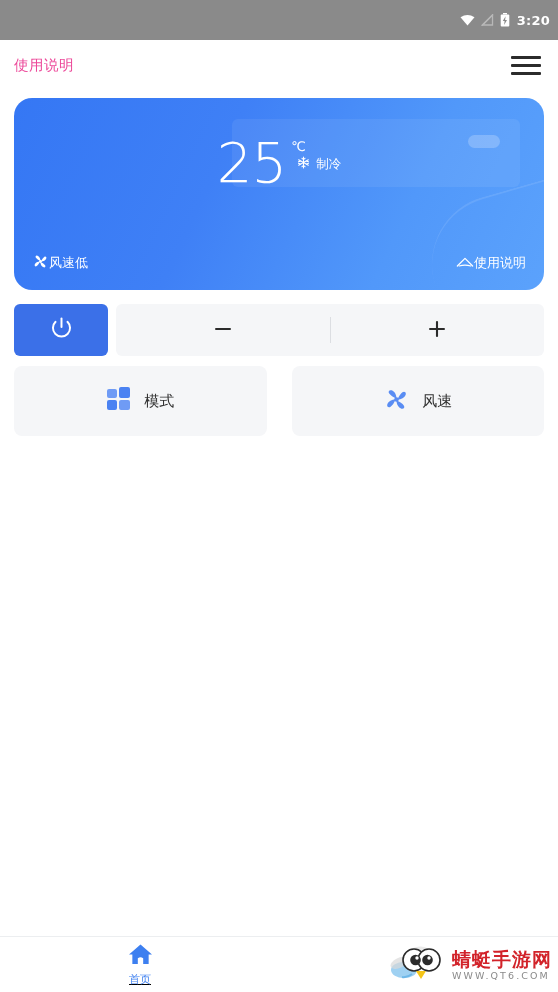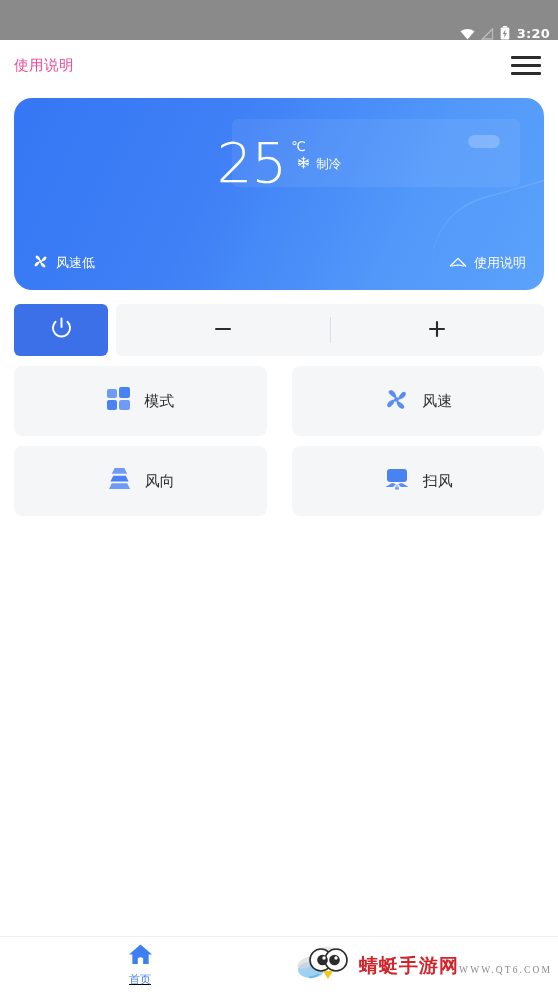--- a/index.html
+++ b/index.html
@@ -14,23 +14,23 @@
     font-family: "DejaVu Sans", "Liberation Sans", sans-serif;
     background: #ffffff;
     position: relative;
   }
 
   
   .status-bar {
     height: 40px;
     background: #8a8a8a;
     display: flex;
-    align-items: flex-end;
+    align-items: center;
     justify-content: flex-end;
-    padding: 0 8px;
+    padding: 12px 8px;
     gap: 6px;
   }
   .status-icon { display: flex; align-items: center; }
   .status-time {
     color: #ffffff;
     font-size: 13px;
     font-weight: bold;
     letter-spacing: 0.2px;
     line-height: 1;
     margin-left: 1px;
@@ -152,21 +152,20 @@
     position: absolute;
     left: 0; right: 0;
     bottom: 17px;
     display: flex;
     padding: 0 18px;
   }
   .card-bottom-item {
     flex: 1;
     display: flex;
     align-items: center;
-    gap: 7px;
     color: #ffffff;
     font-size: 13px;
   }
   .card-bottom-item.center { justify-content: center; }
   .card-bottom-item.right { justify-content: flex-end; }
 
   
   .control-row {
     display: flex;
     gap: 8px;
@@ -285,21 +284,21 @@
 
   
   .watermark {
     position: absolute;
     right: 6px;
     bottom: 6px;
     display: flex;
     align-items: center;
     gap: 6px;
   }
-  .wm-text { display: flex; flex-direction: row; align-items: flex-end; font-family: Liberation Serif, serif; }
+  .wm-text { display: flex; flex-direction: column; align-items: flex-start; }
   .wm-title {
     font-size: 19px;
     font-weight: bold;
     color: #d2232a;
     line-height: 21px;
     letter-spacing: 1px;
   }
   .wm-url {
     font-size: 9.5px;
     color: #8a8a8a;
@@ -456,47 +455,20 @@
             <path d="M10 10.8 C10 13.5 11.4 16 13.6 16.8 C15.4 17.4 16.4 15.8 15.4 14.4 C14.5 13.1 12.4 11.6 10 10.8 Z"></path>
             <path d="M9.2 10 C6.5 10 4 11.4 3.2 13.6 C2.6 15.4 4.2 16.4 5.6 15.4 C6.9 14.5 8.4 12.4 9.2 10 Z"></path>
             <circle cx="10" cy="10" r="1.7"></circle>
           </g>
         </svg>
       </span>
       <span class="fn-label">风速</span>
     </button>
   </div>
 
-  <div class="fn-row">
-    <button class="fn-btn">
-      <span>
-        <svg width="27" height="25" viewBox="0 0 28 26">
-          <path d="M9 1 L19 1 L22 7 L6 7 Z" fill="#6f9bf5"></path>
-          <path d="M7.5 9 L20.5 9 L23.5 15 L4.5 15 Z" fill="#4b82f2"></path>
-          <path d="M6 17 L22 17 L25 23 L3 23 Z" fill="#6f9bf5"></path>
-        </svg>
-      </span>
-      <span class="fn-label">风向</span>
-    </button>
-
-    <button class="fn-btn">
-      <span>
-        <svg width="28" height="26" viewBox="0 0 28 26">
-          <rect x="4" y="2" width="20" height="13" rx="3" fill="#4b82f2"></rect>
-          <g fill="#5a8df3">
-            <path d="M13 17 L9 16 L2.5 20 L10 20 Z"></path>
-            <path d="M15 17 L19 16 L25.5 20 L18 20 Z"></path>
-            <path d="M13.2 17.2 L12 22.5 L14 22.5 Z"></path>
-            <path d="M14.8 17.2 L16 22.5 L14 22.5 Z"></path>
-          </g>
-        </svg>
-      </span>
-      <span class="fn-label">扫风</span>
-    </button>
-  </div>
 
 
 </div>
 
 <div class="bottom-nav">
   <div class="nav-item">
     <span>
       <svg width="25" height="23" viewBox="0 0 26 24">
         <path d="M13 1.5 L25 12 L21.5 12 L21.5 22 L15.8 22 L15.8 16 Q13 13.6 10.2 16 L10.2 22 L4.5 22 L4.5 12 L1 12 Z" fill="#3d7ff0"></path>
       </svg>

